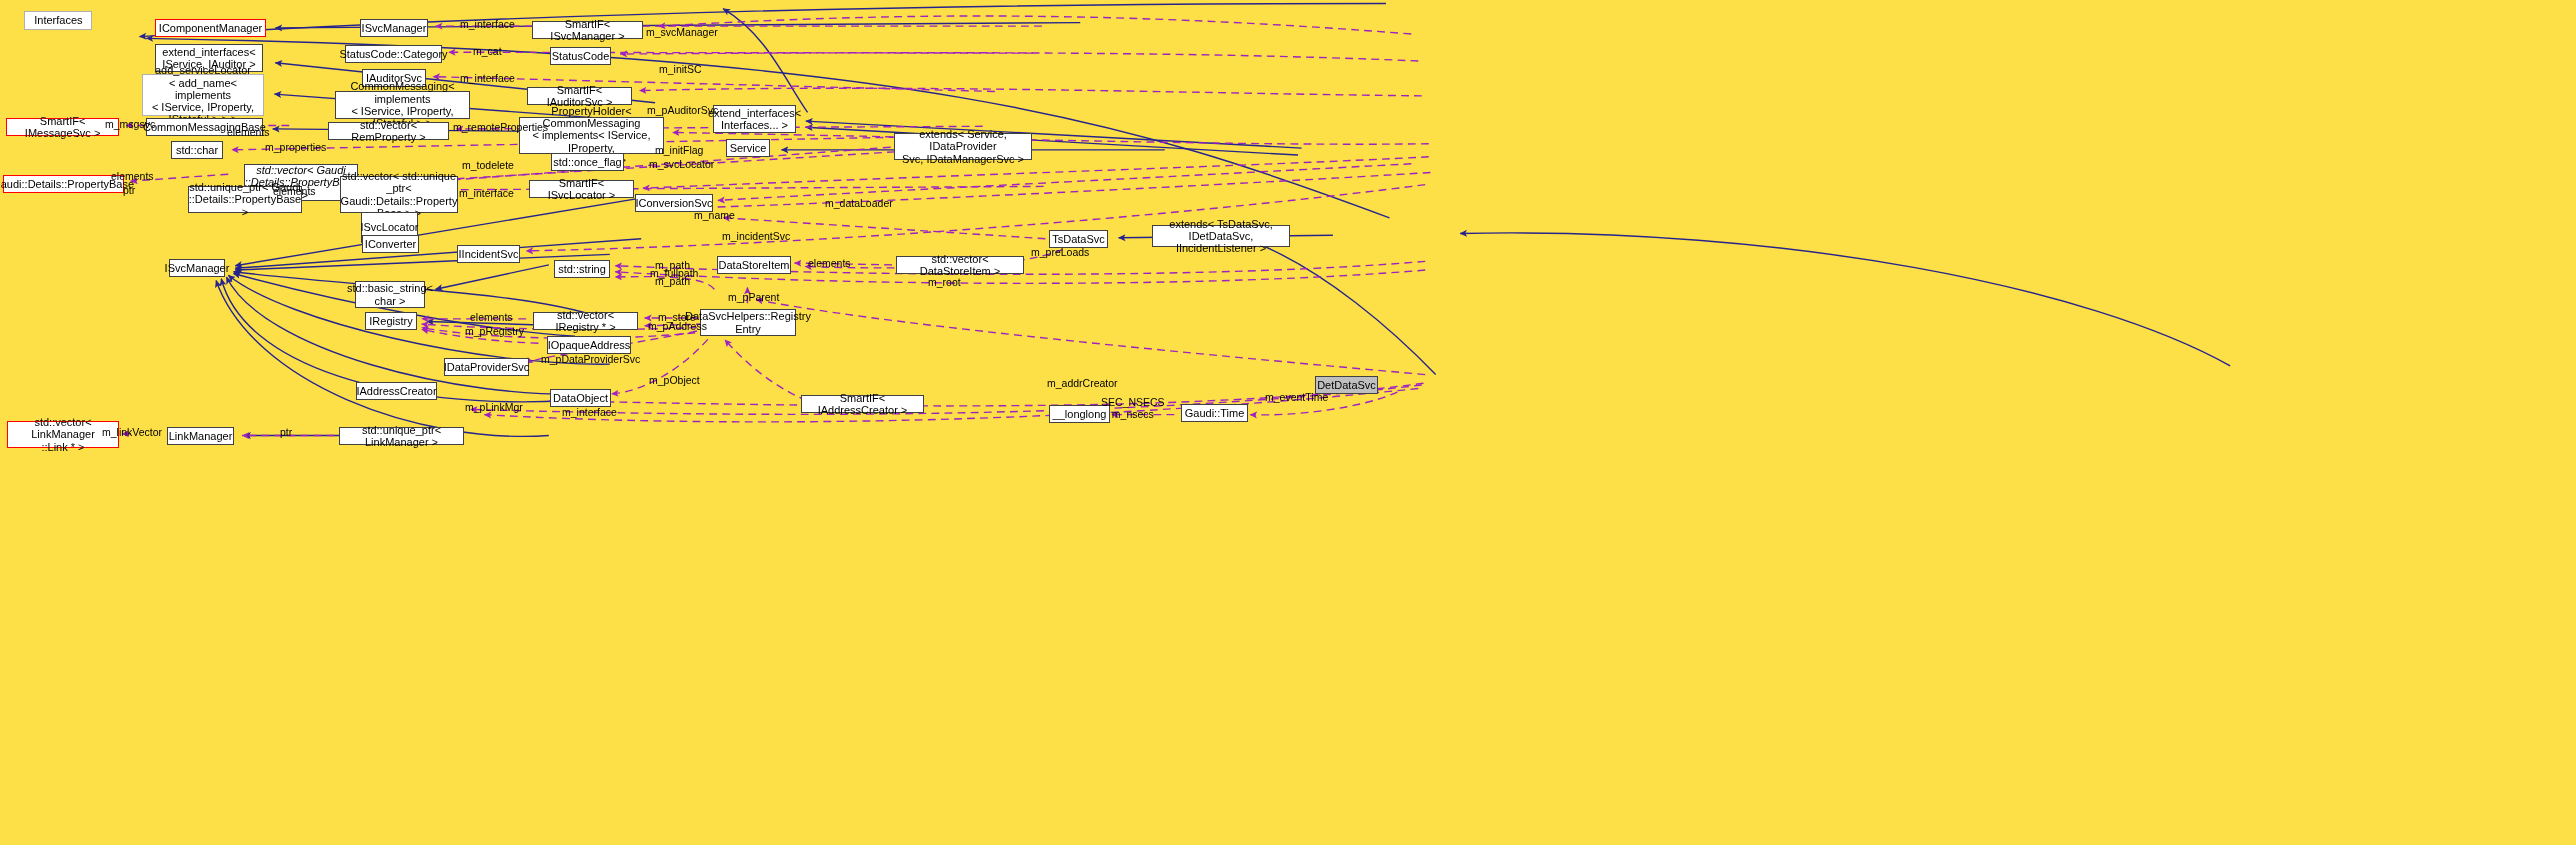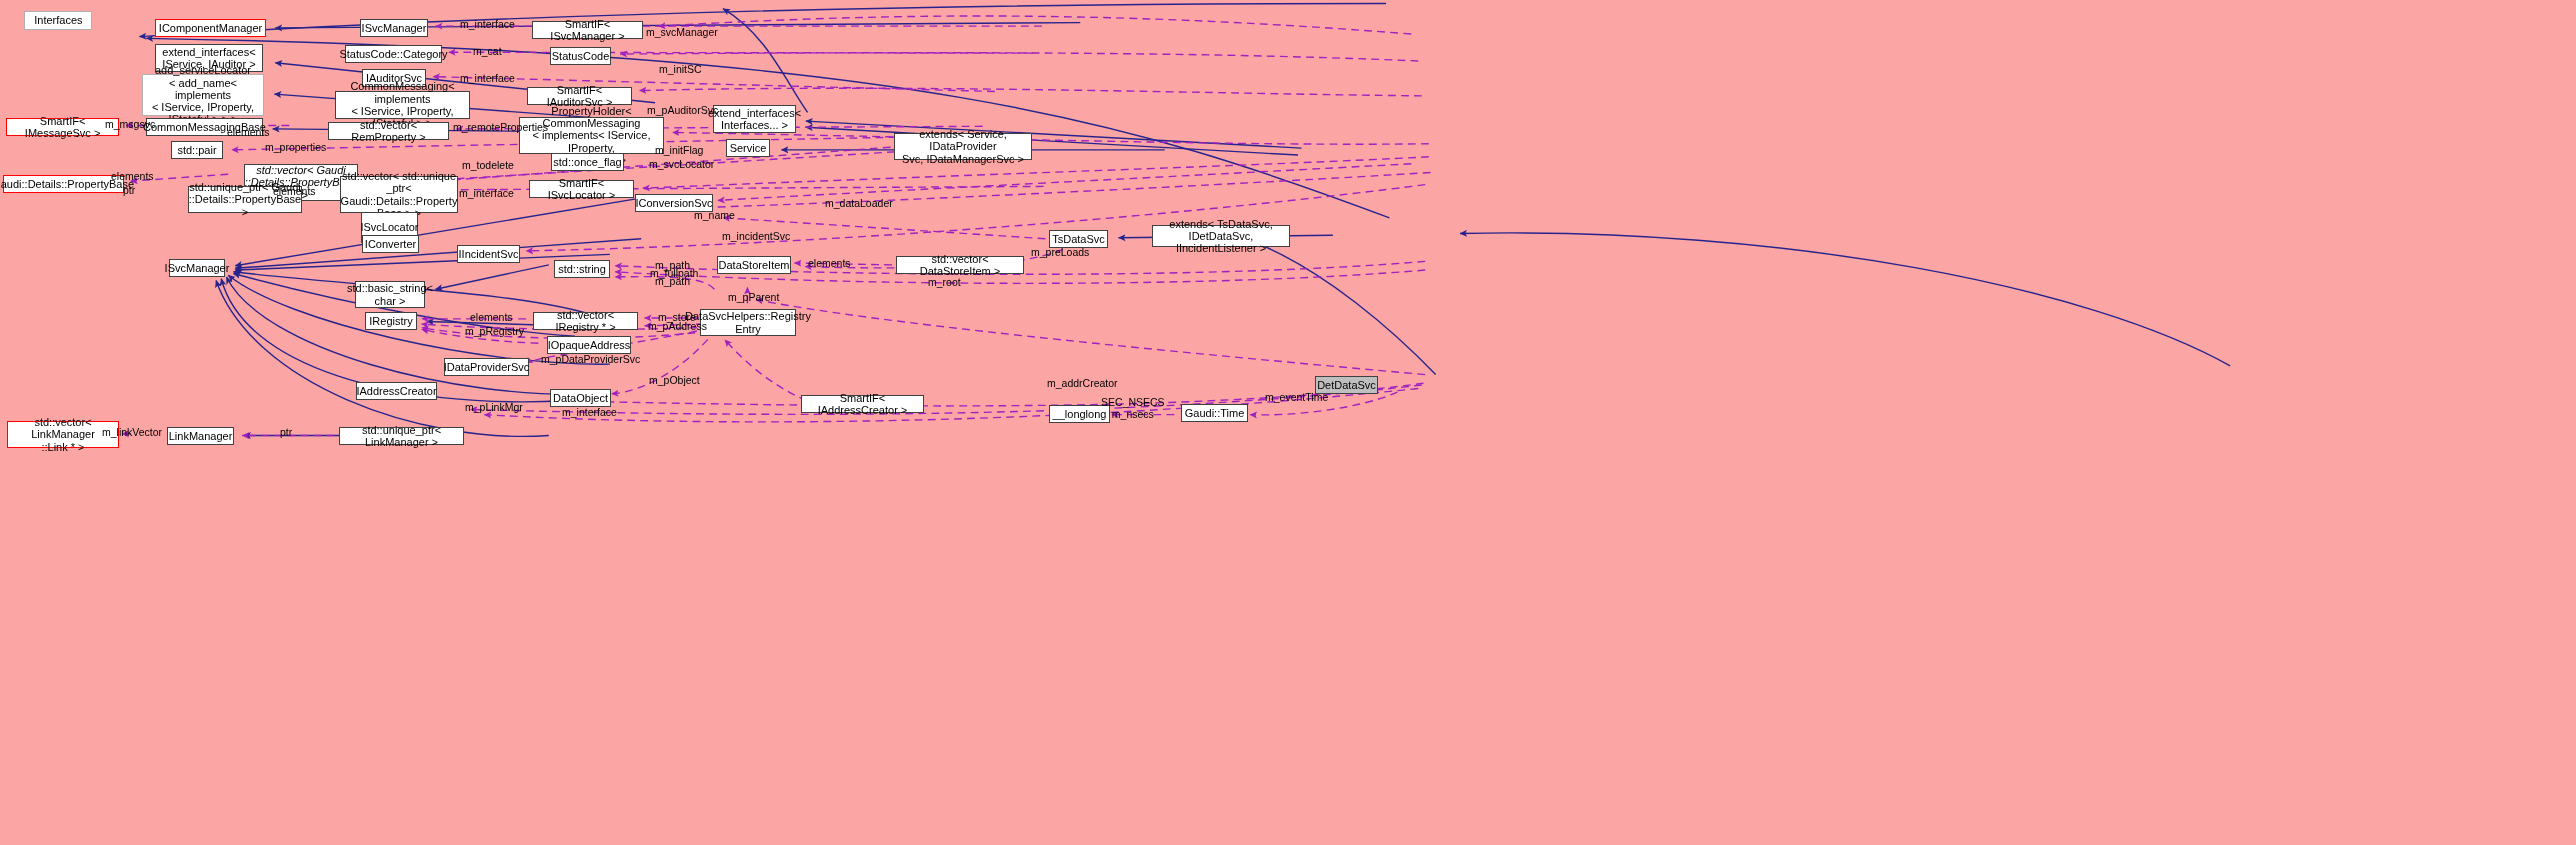--- a/index.html
+++ b/index.html
@@ -1,16 +1,16 @@
 <!DOCTYPE html>
 <html style="font-size:14px"><head>
 <meta charset="utf-8">
 <style>
   html,body{margin:0;padding:0;background:#ffffff;}
-  #canvas{position:relative;width:2576px;height:845px;background:#fca5a5;
+  #canvas{position:relative;width:2576px;height:845px;background:#fde047;
           font-family:"Liberation Sans","DejaVu Sans",sans-serif;overflow:hidden;}
   svg#edges{position:absolute;left:0;top:0;width:2576px;height:845px;}
   .node{position:absolute;box-sizing:border-box;display:flex;align-items:center;
         justify-content:center;text-align:center;background:#ffffff;
         border:0.9px solid #808080;color:#000000;line-height:1.12;
         font-size:11px;padding:0.9px 3.5px;white-space:pre-line;}
   .node.thick{border:1.3px solid #404040;}
   .node.red{border:1.3px solid #ff0000;}
   .node.grey{background:#bfbfbf;border:1.3px solid #404040;}
   .node.plain{border:0.9px solid #b0b0b0;}
@@ -110,21 +110,21 @@
       <div class="node plain" style="left: 24.4px; top: 11.3px; width: 68px; height: 18.3px;">Interfaces</div>
       <div class="node red" style="left: 155px; top: 19px; width: 111px; height: 18.3px;">IComponentManager</div>
       <div class="node thick" style="left: 155px; top: 44px; width: 108px; height: 28px;">extend_interfaces&lt;
  IService, IAuditor &gt;</div>
       <div class="node plain" style="left: 142px; top: 74px; width: 122px; height: 42px;">add_serviceLocator
 &lt; add_name&lt; implements
 &lt; IService, IProperty,
 IStateful &gt; &gt; &gt;</div>
       <div class="node thick" style="left: 146px; top: 118px; width: 117px; height: 18.3px;">CommonMessagingBase</div>
       <div class="node red" style="left: 6.1px; top: 118px; width: 113px; height: 18.3px;">SmartIF&lt; IMessageSvc &gt;</div>
-      <div class="node thick" style="left: 171px; top: 141px; width: 52px; height: 18.3px;">std::pair</div>
+      <div class="node thick" style="left: 171px; top: 141px; width: 52px; height: 18.3px;">std::char</div>
       <div class="node red" style="left: 2.6px; top: 175px; width: 121px; height: 18.3px;">Gaudi::Details::PropertyBase</div>
       <div class="node thick" style="left: 244px; top: 164px; width: 114px; height: 37px; font-style: italic;">std::vector&lt; Gaudi
 ::Details::PropertyBase * &gt;</div>
       <div class="node thick" style="left: 152px; top: 186px; width: 114px; height: 27px; margin-left: 36px;">std::unique_ptr&lt; Gaudi
 ::Details::PropertyBase &gt;</div>
       <div class="node thick" style="left: 360px; top: 19px; width: 68px; height: 18.3px;">ISvcManager</div>
       <div class="node thick" style="left: 345px; top: 45px; width: 97px; height: 18.3px;">StatusCode::Category</div>
       <div class="node thick" style="left: 362px; top: 69px; width: 64px; height: 18.3px;">IAuditorSvc</div>
       <div class="node thick" style="left: 335px; top: 91px; width: 135px; height: 28px;">CommonMessaging&lt; implements
 &lt; IService, IProperty, IStateful &gt; &gt;</div>

